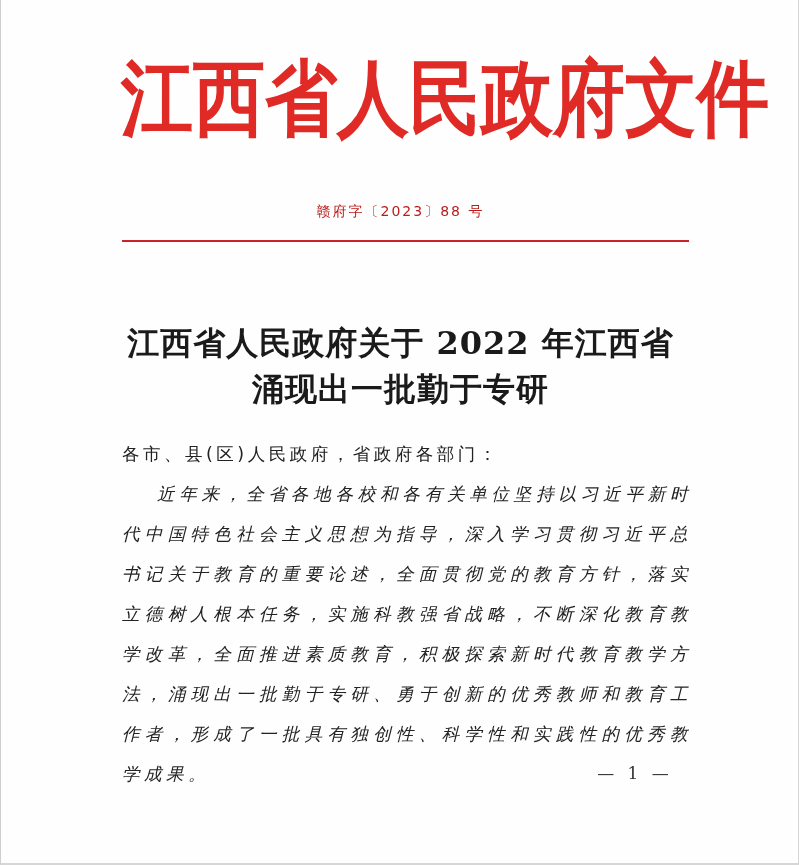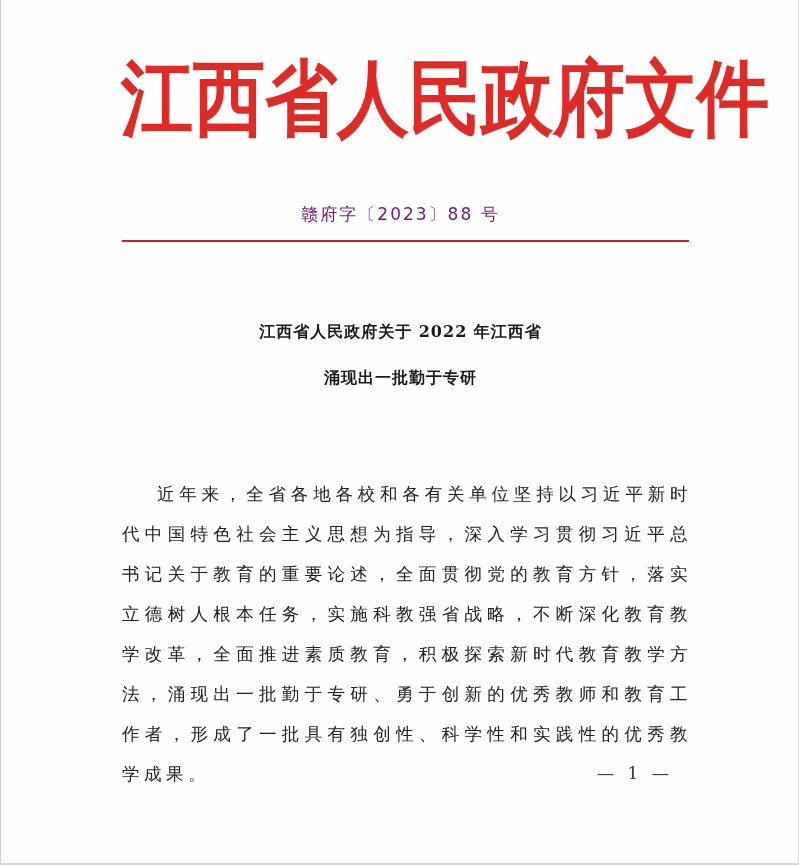--- a/index.html
+++ b/index.html
@@ -15,40 +15,40 @@
   .masthead {
     position: absolute; left: 120px; top: 48px; width: 570px; height: 100px;
     display: flex; justify-content: space-between; align-items: center;
     color: #e02a26; font-family: "DejaVu Serif", serif; font-weight: bold;
     font-size: 72px; line-height: 100px;
     transform: scaleY(1.15); transform-origin: center;
   }
   .masthead span { display: inline-block; }
   .doc-number {
     position: absolute; left: 0; top: 203px; width: 799px; text-align: center;
-    font-family: "DejaVu Sans", sans-serif; font-size: 17px; color: #701a75; letter-spacing: 2px;
+    font-family: "DejaVu Sans", sans-serif; font-size: 14px; color: #b91c1c; letter-spacing: 2px;
   }
   .red-rule {
     position: absolute; left: 121px; top: 240px; width: 567px; height: 2px; background: #c9222c;
   }
   .title {
     position: absolute; left: 0; width: 799px; text-align: center;
-    font-family: "DejaVu Serif", serif; font-weight: bold; font-size: 16px; color: #1a1a1a;
+    font-family: "DejaVu Serif", serif; font-weight: bold; font-size: 32px; color: #1a1a1a;
     letter-spacing: 1px;
   }
   .title.l1 { top: 322px; }
   .title.l2 { top: 368px; }
   .body-text {
     position: absolute; left: 121px; width: 570px;
     font-family: "DejaVu Sans", sans-serif; font-size: 17.5px; color: #222;
     line-height: 40px; letter-spacing: 4.5px;
   }
   .salutation { top: 434px; letter-spacing: 3.5px; }
   .para { top: 474px; text-align: justify; }
-  .para p { margin: 0; text-indent: 2em; }
+  .para p { margin: 0; text-indent: 2em; font-style: italic; }
   .page-number {
     position: absolute; left: 594px; top: 763px; width: 80px; text-align: center;
     font-family: "DejaVu Serif", serif; font-size: 17px; color: #333; letter-spacing: 4px;
   }
 </style>
 </head>
 <body>
 
 <div class="page">
 
@@ -64,20 +64,21 @@
     <span>件</span>
   </div>
 
   <div class="doc-number">赣府字〔2023〕88 号</div>
 
   <div class="red-rule"></div>
 
   <div class="title l1">江西省人民政府关于 2022 年江西省</div>
   <div class="title l2">涌现出一批勤于专研</div>
 
+  <div class="body-text salutation">各市、县(区)人民政府，省政府各部门：</div>
 
   <div class="body-text para">
     <p>近年来，全省各地各校和各有关单位坚持以习近平新时代中国特色社会主义思想为指导，深入学习贯彻习近平总书记关于教育的重要论述，全面贯彻党的教育方针，落实立德树人根本任务，实施科教强省战略，不断深化教育教学改革，全面推进素质教育，积极探索新时代教育教学方法，涌现出一批勤于专研、勇于创新的优秀教师和教育工作者，形成了一批具有独创性、科学性和实践性的优秀教学成果。</p>
   </div>
 
   <div class="page-number">— 1 —</div>
 
 </div>
 
 </body></html>

